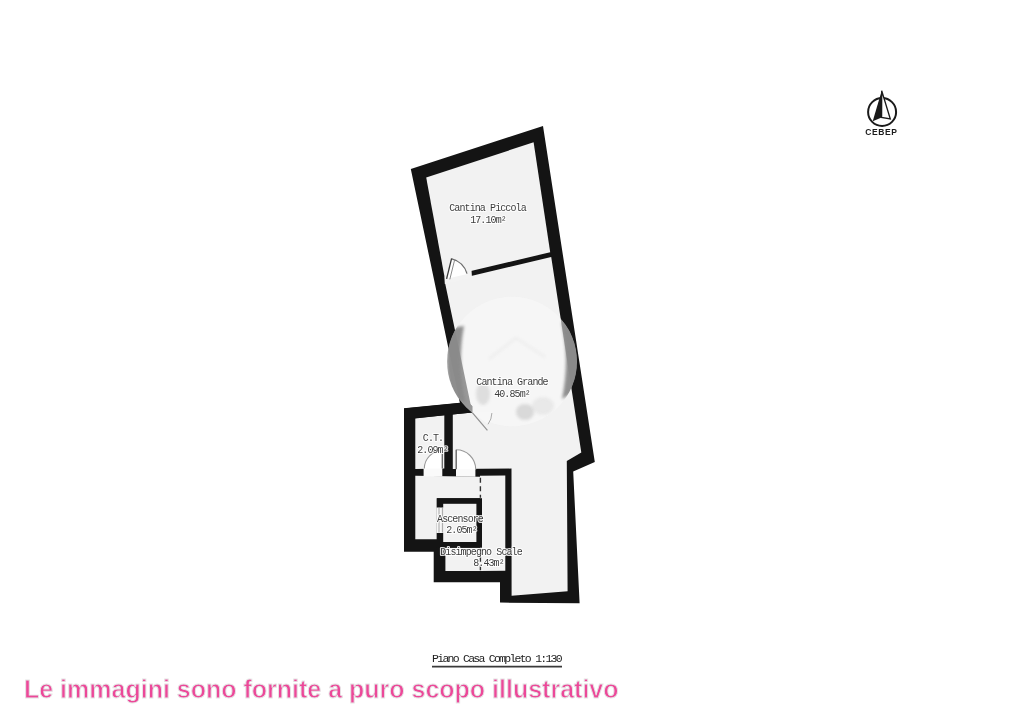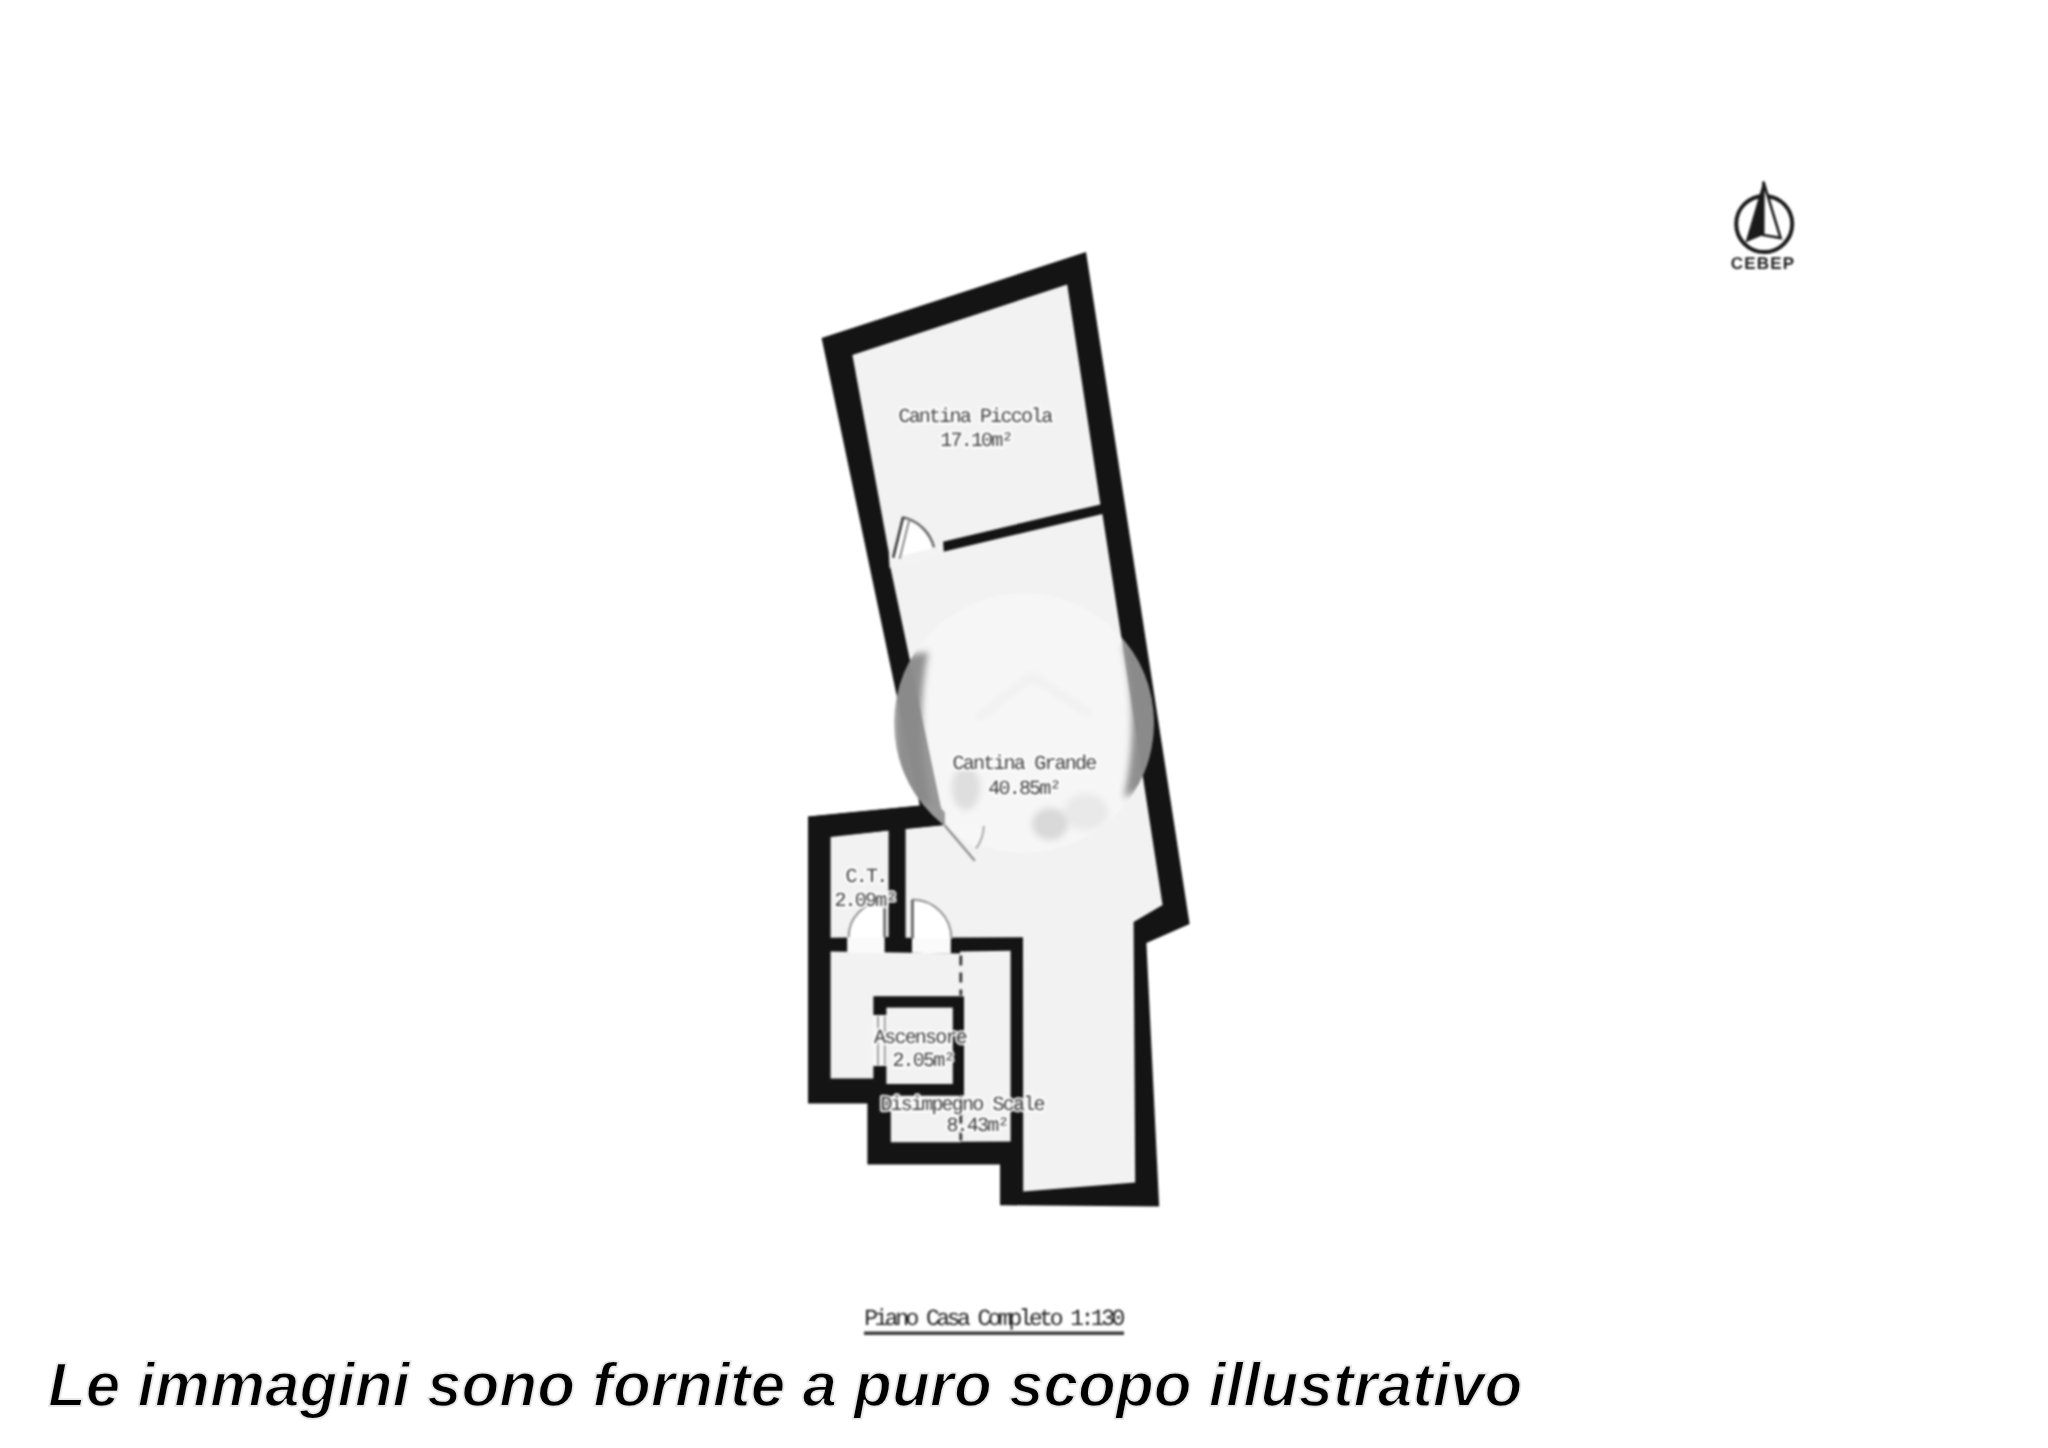--- a/index.html
+++ b/index.html
@@ -116,14 +116,14 @@
 
   <circle cx="882.1" cy="112.0" r="14" fill="none" stroke="#1a1a1a" stroke-width="2"></circle>
 
   <path d="M 881.7,90.8 L 872.7,121.3 L 881.6,117.5 Z" fill="#1a1a1a"></path>
 
   <path d="M 881.7,90.8 L 890.3,119.0 L 881.6,117.5 Z" fill="#ffffff" stroke="#1a1a1a" stroke-width="1.3" stroke-linejoin="miter"></path>
 
   <text x="881.5" y="134.5" font-family="Liberation Sans, sans-serif" font-size="8.5" font-weight="700" letter-spacing="0.6" fill="#1c1c1c" text-anchor="middle">СЕВЕР</text>
 </svg>
 
-<div style="position:absolute;left:24px;top:675px;font-size:31px;font-weight:700;color:#000000;letter-spacing:0px;-webkit-text-stroke:0.9px #e6e6e6;text-shadow:1.5px 1.5px 0 #ffffff;font-style:italic;">Le immagini sono fornite a puro scopo illustrativo</div>
+<div style="position:absolute;left:24px;top:675px;font-size:25px;font-weight:700;color:#ec4899;letter-spacing:0px;-webkit-text-stroke:0.9px #e6e6e6;text-shadow:1.5px 1.5px 0 #ffffff;">Le immagini sono fornite a puro scopo illustrativo</div>
 </div>
 
 </body></html>

